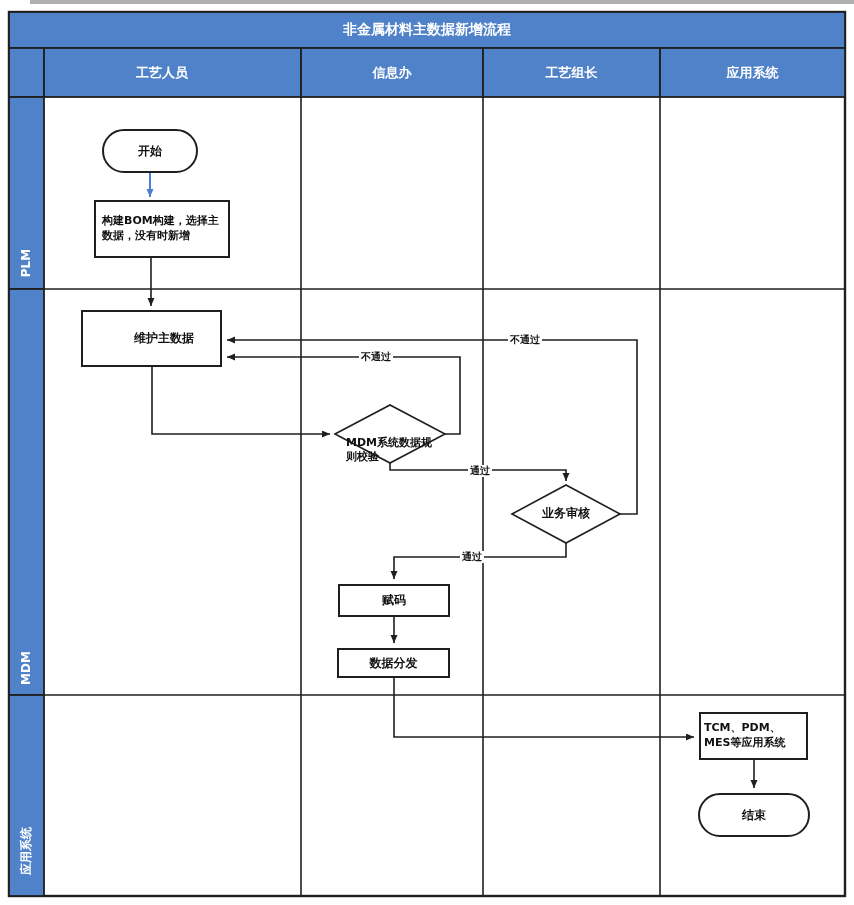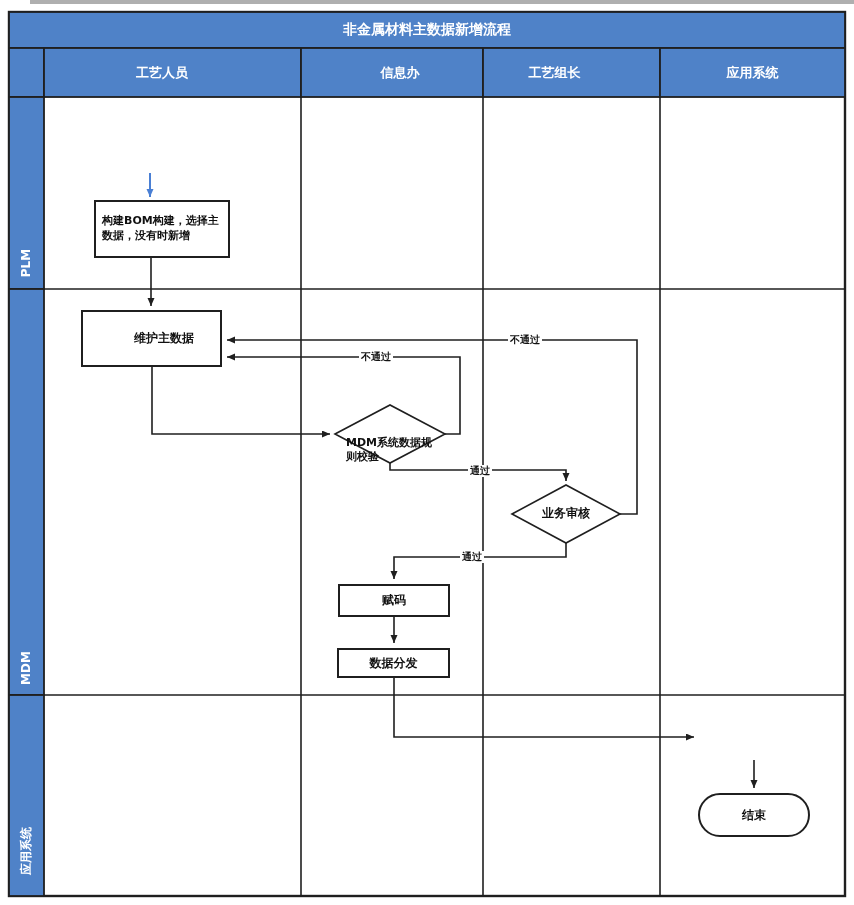--- a/index.html
+++ b/index.html
@@ -73,34 +73,36 @@
     <path class="edge" d="M394,617 L394,643" marker-end="url(#ah)"></path>
     <path class="edge" d="M394,678 L394,737 L694,737" marker-end="url(#ah)"></path>
     <path class="edge" d="M754,760 L754,788" marker-end="url(#ah)"></path>
 
     <polygon class="dmd" points="335,434 390,405 445,434 390,463"></polygon>
     <polygon class="dmd" points="512,514 566,485 620,514 566,543"></polygon>
   </svg>
 
   <div class="ov title-bar">非金属材料主数据新增流程</div>
   <div class="ov col-head" style="left:44px;width:236px;border-radius:19px;">工艺人员</div>
-  <div class="ov col-head" style="left:309px;width:182px;">信息办</div>
-  <div class="ov col-head" style="left:466px;width:177px;">工艺组长</div>
+  <div class="ov col-head" style="left:301px;width:182px;">信息办</div>
+  <div class="ov col-head" style="left:483px;width:177px;">工艺组长</div>
   <div class="ov col-head" style="left:660px;width:185px;">应用系统</div>
 
   <div class="lane-label" style="left:26px;top:263px;">PLM</div>
   <div class="lane-label" style="left:26px;top:668px;">MDM</div>
   <div class="lane-label" style="left:26px;top:851px;">应用系统</div>
 
+  <div class="ov node stadium" style="left:102px;top:129px;width:96px;height:44px;">开始</div>
   <div class="ov node" style="left:94px;top:200px;width:136px;height:58px;padding-left:6px;">构建BOM构建，选择主数据，没有时新增</div>
   <div class="ov node" style="left:81px;top:310px;width:141px;height:57px;font-size:12px;padding-left:28px;">维护主数据</div>
   <div class="ov dmd-text" style="left:346px;top:424px;width:88px;height:52px;">MDM系统数据规则校验</div>
   <div class="ov dmd-text" style="left:514px;top:500px;width:104px;height:28px;font-size:12px;">业务审核</div>
   <div class="ov node" style="left:338px;top:584px;width:112px;height:33px;font-size:12px;">赋码</div>
   <div class="ov node" style="left:337px;top:648px;width:113px;height:30px;font-size:12px;">数据分发</div>
+  <div class="ov node" style="left:699px;top:712px;width:109px;height:48px;">TCM、PDM、MES等应用系统</div>
   <div class="ov node stadium" style="left:698px;top:793px;width:112px;height:44px;">结束</div>
 
   <div class="edge-label" style="left:376px;top:357px;">不通过</div>
   <div class="edge-label" style="left:525px;top:340px;">不通过</div>
   <div class="edge-label" style="left:480px;top:471px;">通过</div>
   <div class="edge-label" style="left:472px;top:557px;">通过</div>
 
 </div>
 
 </body></html>

